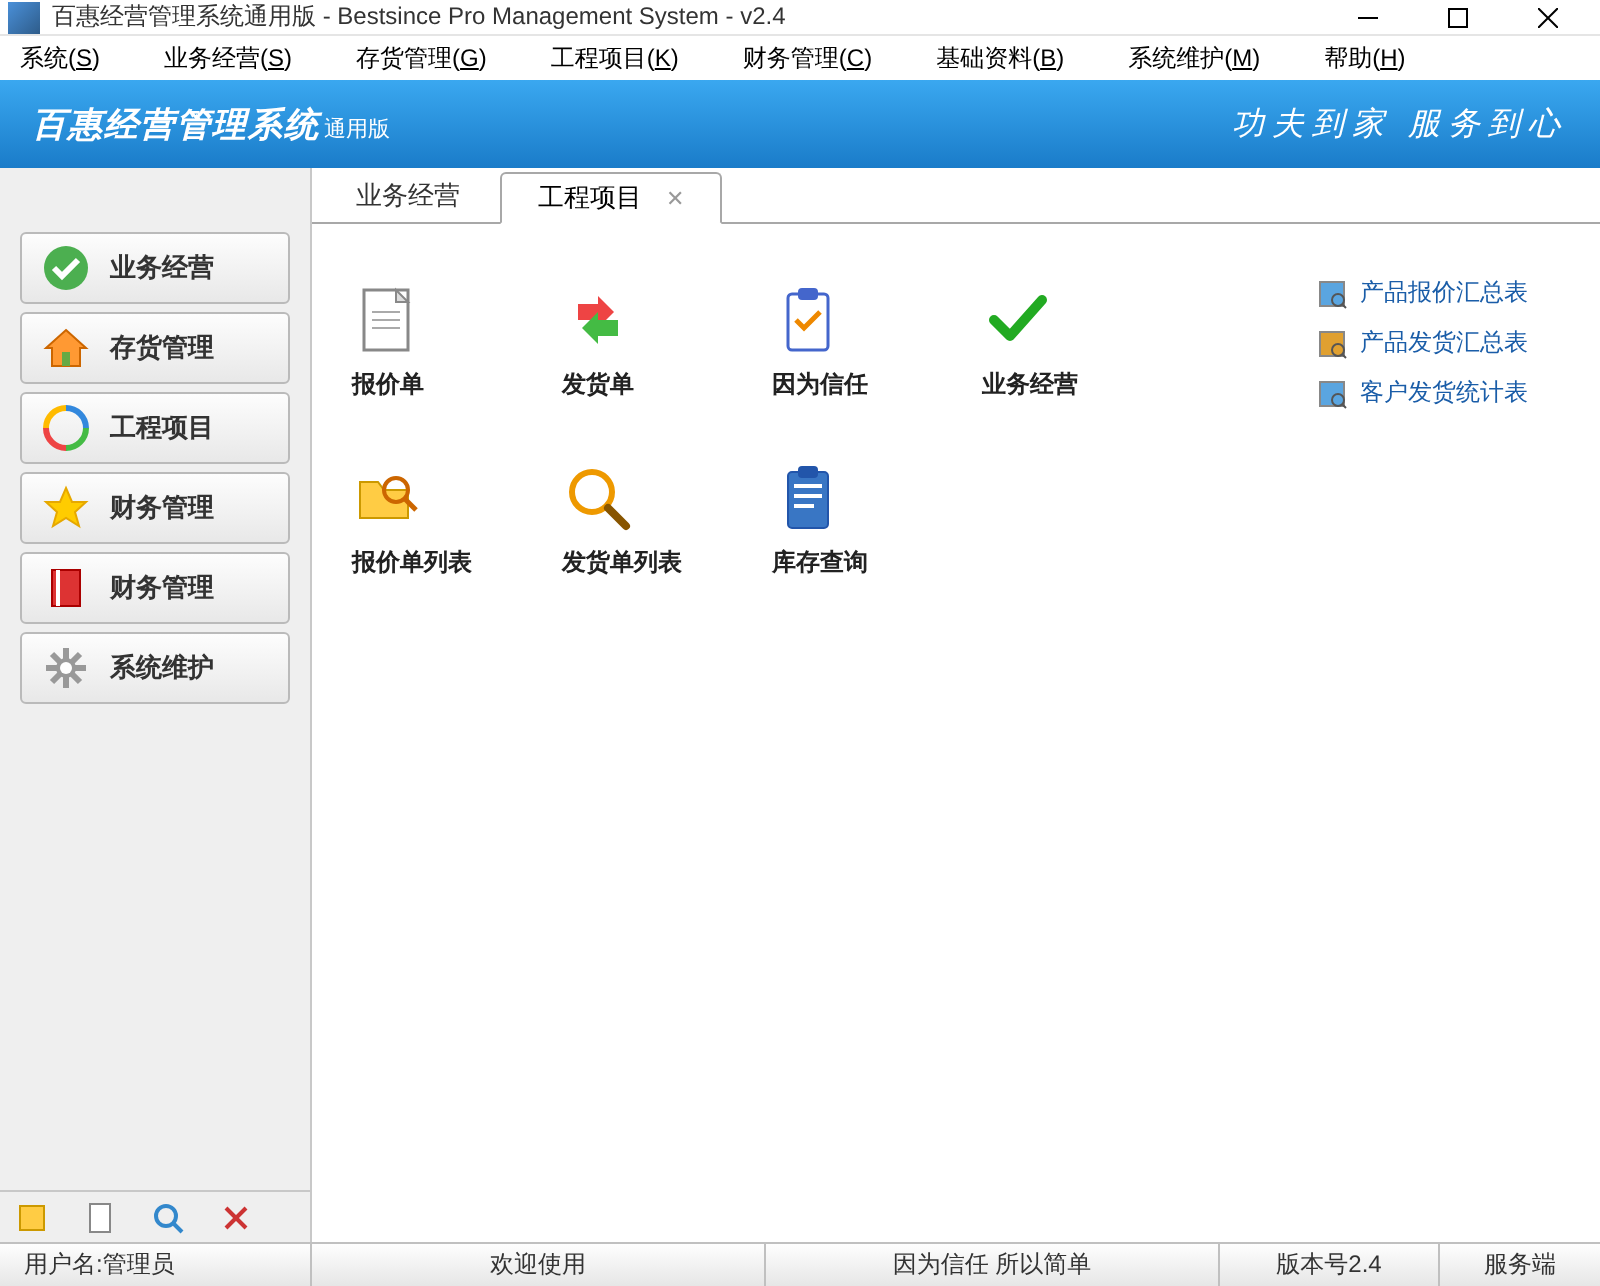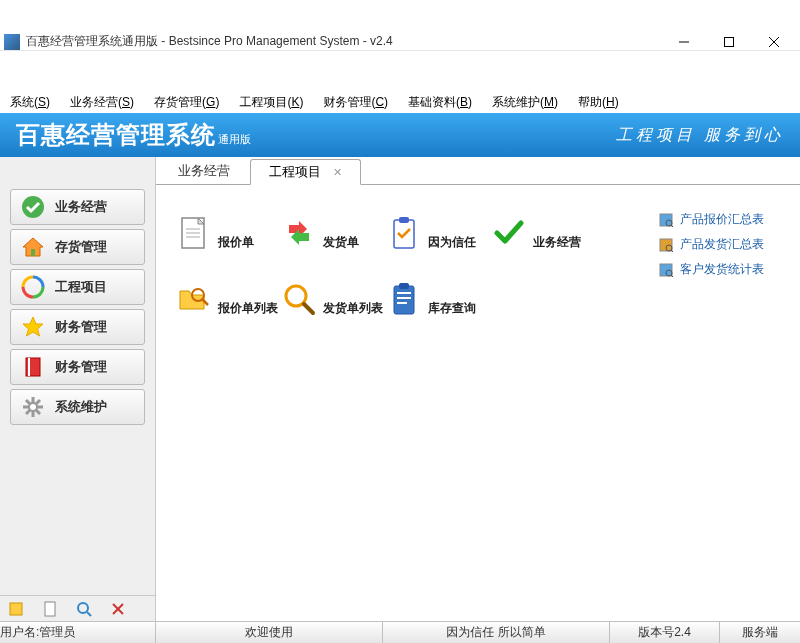--- a/index.html
+++ b/index.html
@@ -1,29 +1,29 @@
 <!DOCTYPE html>
 <html><head>
 <meta charset="utf-8">
 <style>
 * { margin: 0; padding: 0; box-sizing: border-box; font-family: "Microsoft YaHei", sans-serif; }
 body { width: 800px; height: 643px; background: #fff; overflow: hidden; display: flex; flex-direction: column; font-size: 12px; }
 
-.titlebar { height: 18px; background: #fff; display: flex; align-items: center; padding: 0 4px; border-bottom: 1px solid #e5e5e5; margin-top: 33px; }
+.titlebar { height: 18px; background: #fff; display: flex; align-items: center; padding: 0 4px; border-bottom: 1px solid #e5e5e5; }
 .titlebar-icon { width: 16px; height: 16px; background: linear-gradient(135deg, #4a90d9, #2e5c8a); margin-right: 6px; }
 .titlebar-text { flex: 1; font-size: 12px; color: #333; }
 .titlebar-btns { display: flex; }
 .titlebar-btn { width: 45px; height: 30px; display: flex; align-items: center; justify-content: center; cursor: pointer; }
 
-.menubar { height: 22px; background: #fff; display: flex; align-items: center; padding: 0 4px; gap: 8px; margin-top: 40px; }
+.menubar { height: 22px; background: #fff; display: flex; align-items: center; padding: 0 4px; gap: 20px; }
 .menubar-item { padding: 2px 6px; cursor: pointer; font-size: 12px; }
 .menubar-item .u { text-decoration: underline; }
 
 .banner { height: 44px; background: linear-gradient(180deg, #3aa8f0 0%, #1a7cc9 100%); display: flex; align-items: center; padding: 0 16px; justify-content: space-between; color: #fff; }
-.banner-title { font-size: 24px; font-weight: bold; letter-spacing: 1px; }
+.banner-title { font-size: 17px; font-weight: bold; letter-spacing: 1px; font-style: italic; }
 .banner-sub { font-size: 11px; margin-left: 2px; text-align: center; }
 .banner-slogan { font-size: 16px; font-family: "KaiTi", serif; font-style: italic; letter-spacing: 4px; }
 
 .workspace { flex: 1; display: flex; overflow: hidden; }
 
 .sidebar { width: 156px; background: #efefef; border-right: 1px solid #c8c8c8; display: flex; flex-direction: column; padding-top: 28px; }
 .sidebar-btn { margin: 4px 10px; height: 36px; background: linear-gradient(180deg, #fdfdfd, #e8e8e8); border: 1px solid #bababa; border-radius: 3px; display: flex; align-items: center; padding: 0 10px; cursor: pointer; gap: 10px; }
 .sidebar-btn-icon { width: 24px; height: 24px; display: flex; align-items: center; justify-content: center; }
 .sidebar-btn-label { font-size: 13px; font-weight: bold; color: #333; }
 .sidebar-spacer { flex: 1; }
@@ -33,30 +33,30 @@
 .main { flex: 1; display: flex; flex-direction: column; background: #fff; }
 .tabbar { height: 28px; display: flex; align-items: flex-end; border-bottom: 1px solid #a8a8a8; padding-left: 4px; gap: 2px; }
 .tab { height: 26px; padding: 0 18px; display: flex; align-items: center; font-size: 13px; cursor: pointer; position: relative; }
 .tab.inactive { color: #333; }
 .tab.active { border: 1px solid #a8a8a8; border-bottom: 1px solid #fff; background: #fff; margin-bottom: -1px; border-radius: 3px 3px 0 0; }
 .tab-close { margin-left: 12px; color: #999; font-size: 11px; }
 
 .content { flex: 1; display: flex; }
 .icon-area { flex: 1; padding: 30px 20px; }
 .icon-grid { display: grid; grid-template-columns: repeat(4, 105px); gap: 30px 0; }
-.app-icon { display: flex; align-items: flex-end; cursor: pointer; gap: 6px; }
+.app-icon { display: flex; flex-direction: column; align-items: flex-start; cursor: pointer; gap: 6px; }
 .app-icon-img { width: 36px; height: 36px; display: flex; align-items: center; justify-content: center; }
 .app-icon-label { font-size: 12px; font-weight: bold; color: #222; }
 
 .rightpanel { width: 150px; padding: 22px 8px; }
 .rp-item { display: flex; align-items: center; gap: 6px; padding: 4px 0; cursor: pointer; color: #1a5da8; font-size: 12px; }
 .rp-icon { width: 16px; height: 16px; flex-shrink: 0; }
 
 .statusbar { height: 22px; background: linear-gradient(180deg, #fefefe, #e6e6e6); border-top: 1px solid #c0c0c0; display: flex; font-size: 12px; color: #333; }
-.status-cell { padding: 0 0; display: flex; align-items: center; border-right: 1px solid #c0c0c0; }
+.status-cell { padding: 0 12px; display: flex; align-items: center; border-right: 1px solid #c0c0c0; }
 .status-cell.grow { flex: 1; justify-content: center; }
 </style>
 </head>
 <body>
 
 <div class="titlebar">
   <div class="titlebar-icon"></div>
   <div class="titlebar-text">百惠经营管理系统通用版 - Bestsince Pro Management System - v2.4</div>
   <div class="titlebar-btns">
     <div class="titlebar-btn">
@@ -86,21 +86,21 @@
     <div class="menubar-item">财务管理(<span class="u">C</span>)</div>
     <div class="menubar-item">基础资料(<span class="u">B</span>)</div>
     <div class="menubar-item">系统维护(<span class="u">M</span>)</div>
     <div class="menubar-item">帮助(<span class="u">H</span>)</div>
   </div>
 
 <div class="banner">
   <div>
     <span class="banner-title">百惠经营管理系统</span><span class="banner-sub">通用版</span>
   </div>
-  <div class="banner-slogan">工程项目 服务到心</div>
+  <div class="banner-slogan">功夫到家 服务到心</div>
 </div>
 
 <div class="workspace">
   <div class="sidebar">
     <div id="sidebar-items">
         <div class="sidebar-btn">
           <span class="sidebar-btn-icon">
             <svg width="24" height="24" viewBox="0 0 24 24">
               <circle cx="12" cy="12" r="11" fill="#4caf50"></circle>
               <path d="M6 12 L10 16 L18 8" stroke="#fff" stroke-width="3" fill="none"></path>

